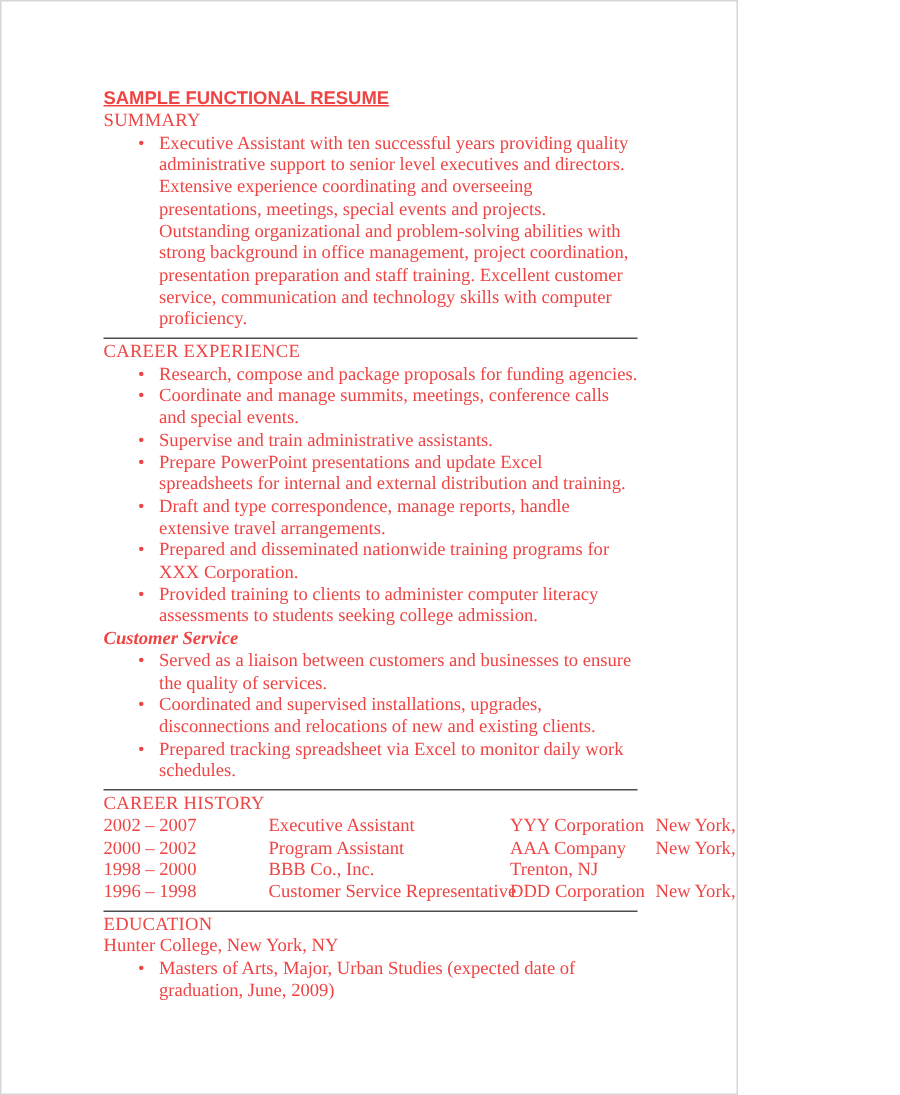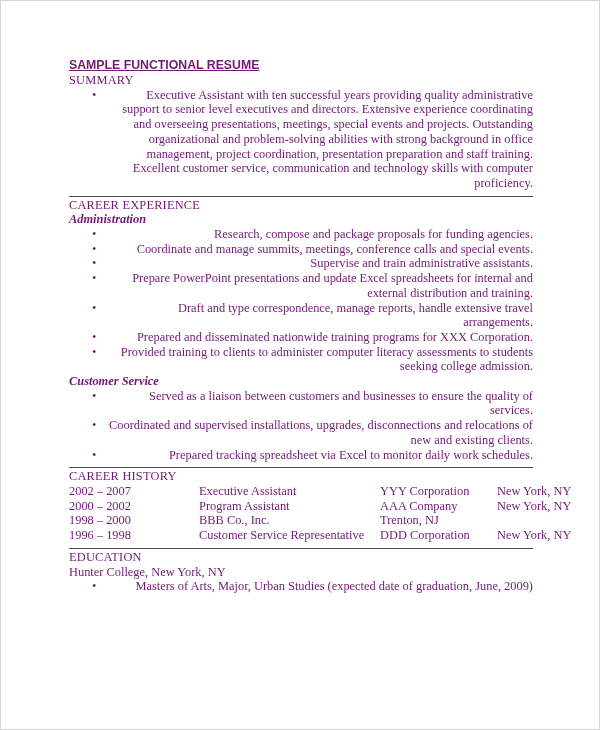--- a/index.html
+++ b/index.html
@@ -1,26 +1,26 @@
 <!DOCTYPE html>
 <html><head>
 <meta charset="utf-8">
 <style>
   html, body { margin: 0; padding: 0; background: #ffffff; }
   .page {
-    width: 600px;
+    width: 492px;
     height: 730px;
     box-sizing: border-box;
     background: #ffffff;
     border: 1px solid #d6d6d6;
     padding: 57px 66px 0 68px;
     font-family: "Liberation Serif", serif;
     font-size: 12.4px;
     line-height: 14.7px;
-    color: #701a75;
+    color: #ef4444;
     overflow: hidden;
   }
   .doc-label {
     font-family: "Liberation Sans", sans-serif;
     font-weight: bold;
     font-size: 12.3px;
     text-decoration: underline;
     line-height: 15px;
     display: inline-block;
   }
@@ -40,39 +40,37 @@
     font-style: italic;
   }
   ul.bullets {
     list-style: none;
     margin: 0;
     padding: 0;
   }
   ul.bullets li {
     position: relative;
     padding-left: 37px;
-    text-align: right;
   }
   ul.bullets li::before {
     content: "\2022";
     position: absolute;
     left: 23px;
     top: 0;
   }
   hr.rule {
     border: none;
     border-top: 1.2px solid #4d4d4d;
     margin: 5px 0 1px 0;
   }
   .history-table { margin: 0; }
   .history-row {
     display: grid;
     grid-template-columns: 110px 161px 97px 1fr;
     white-space: nowrap;
-    gap: 20px;
   }
   .edu-school { margin: 0; }
 </style>
 </head>
 <body>
 
 <div class="page">
 
   <div class="doc-label">SAMPLE FUNCTIONAL RESUME</div>
 
@@ -82,21 +80,20 @@
     <ul class="bullets">
       <li>Executive Assistant with ten successful years providing quality administrative support to senior level executives and directors. Extensive experience coordinating and overseeing presentations, meetings, special events and projects. Outstanding organizational and problem-solving abilities with strong background in office management, project coordination, presentation preparation and staff training. Excellent customer service, communication and technology skills with computer proficiency.</li>
     </ul>
   </div>
 
   <hr class="rule">
 
   <div class="section">
     <div class="section-heading">CAREER EXPERIENCE</div>
 
-    <div class="subheading">Administration</div>
     <ul class="bullets">
       <li>Research, compose and package proposals for funding agencies.</li>
       <li>Coordinate and manage summits, meetings, conference calls and special events.</li>
       <li>Supervise and train administrative assistants.</li>
       <li>Prepare PowerPoint presentations and update Excel spreadsheets for internal and external distribution and training.</li>
       <li>Draft and type correspondence, manage reports, handle extensive travel arrangements.</li>
     </ul>
 
     <ul class="bullets">
       <li>Prepared and disseminated nationwide training programs for XXX Corporation.</li>

